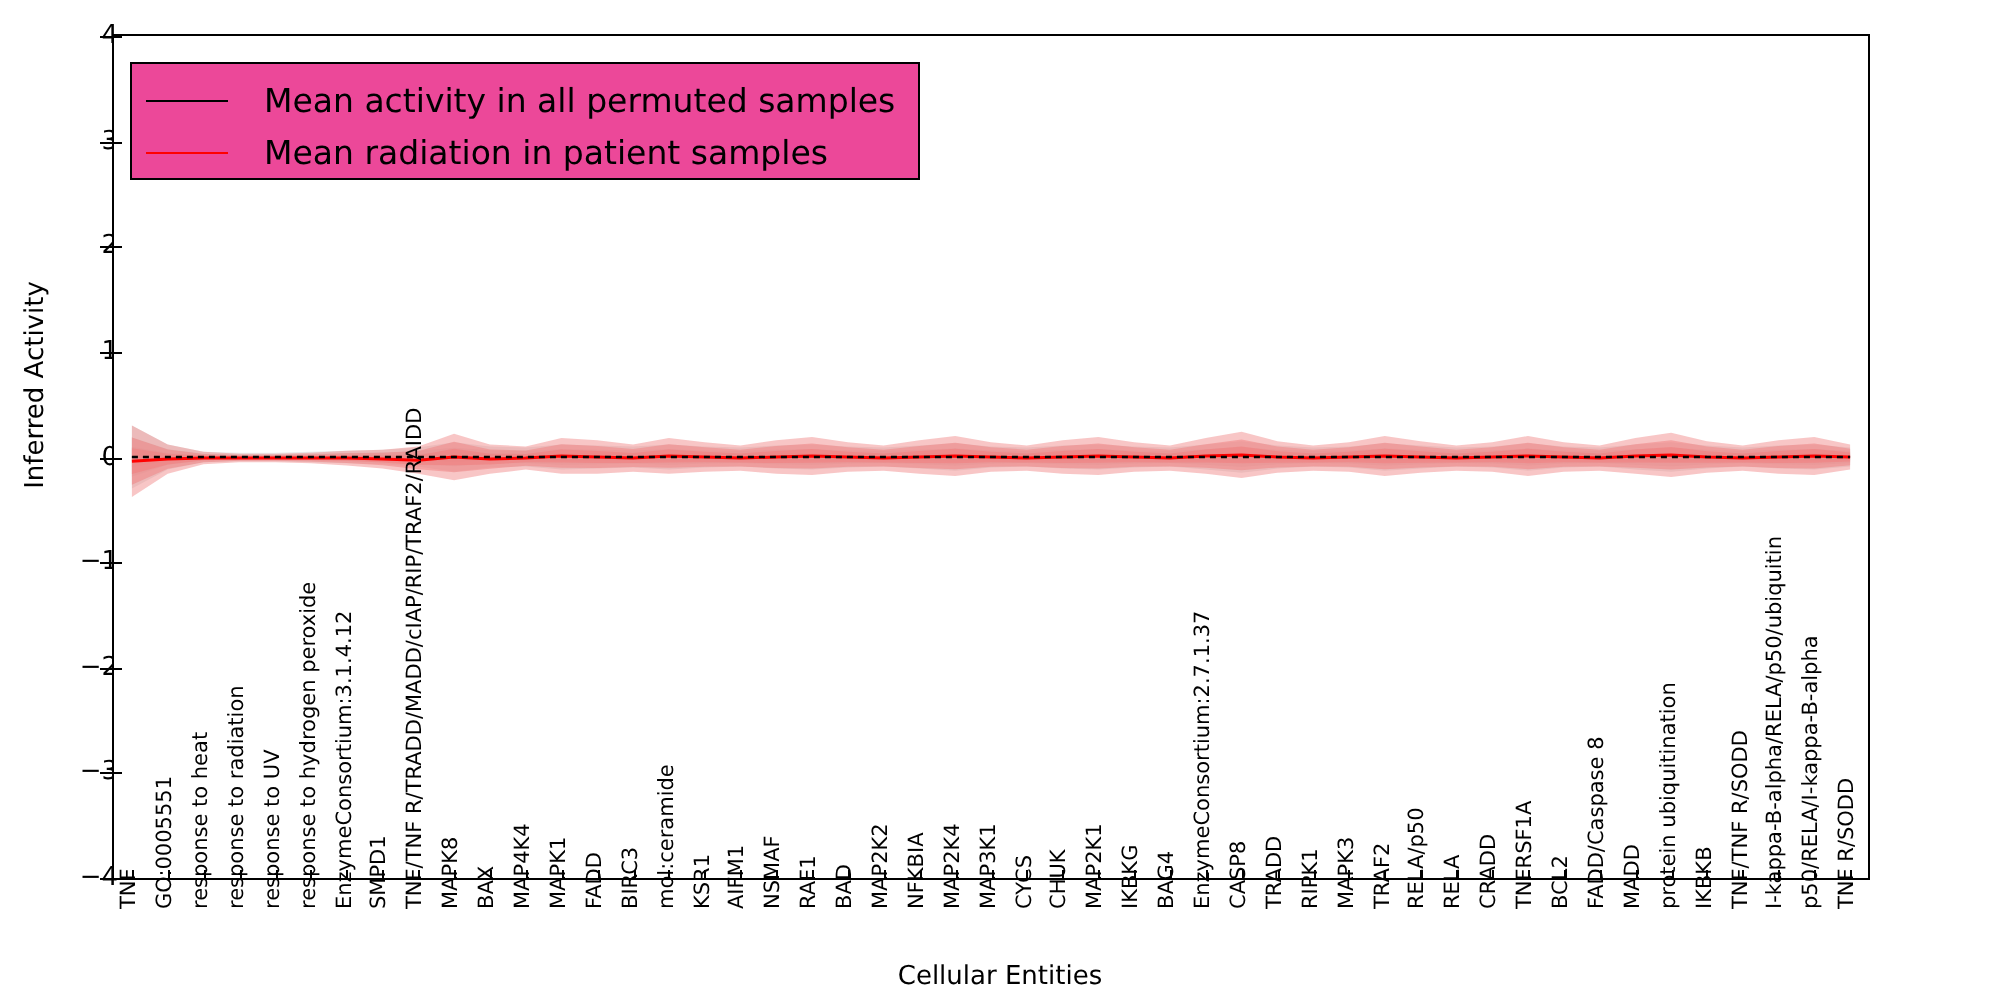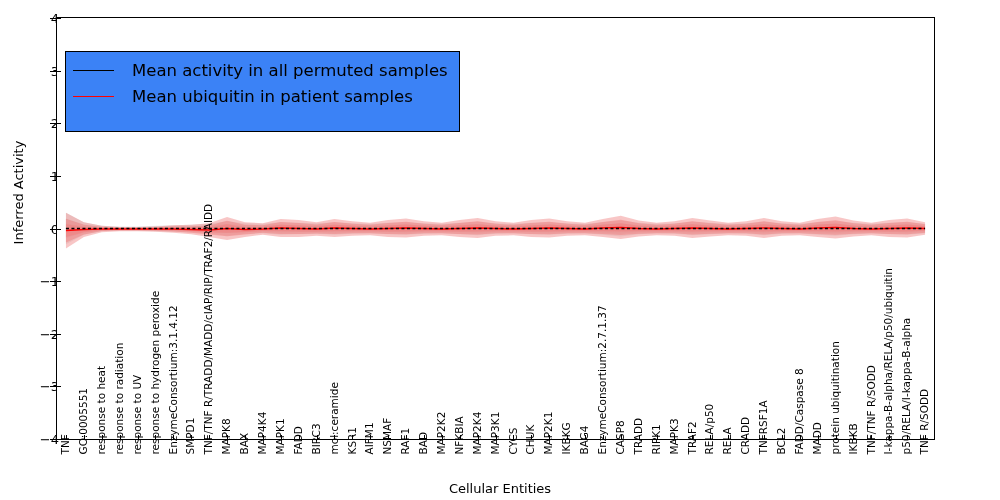--- a/index.html
+++ b/index.html
@@ -115,24 +115,23 @@
     left: 0;
     top: 0;
   }
 
   
   #legend {
     position: absolute;
     left: 65px;
     top: 31px;
     border: 1.1px solid #000000;
-    background: #3b82f6;
-    padding: 5px 11px 22px 7px;
+    background: #ec4899;
+    padding: 5px 11px 0 7px;
     box-sizing: border-box;
-    margin-top: 20px;
   }
   .legend-row {
     display: flex;
     align-items: center;
     height: 26px;
   }
   .legend-line {
     width: 41px;
     height: 0px;
     border-top-width: 1.4px;
@@ -303,17 +302,17 @@
     </div>
   <div id="xlabel">Cellular Entities</div>
 
   <div id="legend">
       <div class="legend-row">
         <span class="legend-line" style="border-top-color: rgb(0, 0, 0);"></span>
         <span class="legend-text">Mean activity in all permuted samples</span>
       </div>
       <div class="legend-row">
         <span class="legend-line" style="border-top-color: rgb(255, 0, 0);"></span>
-        <span class="legend-text">Mean ubiquitin in patient samples</span>
+        <span class="legend-text">Mean radiation in patient samples</span>
       </div>
     </div>
 
 </div>
 
 </body></html>

